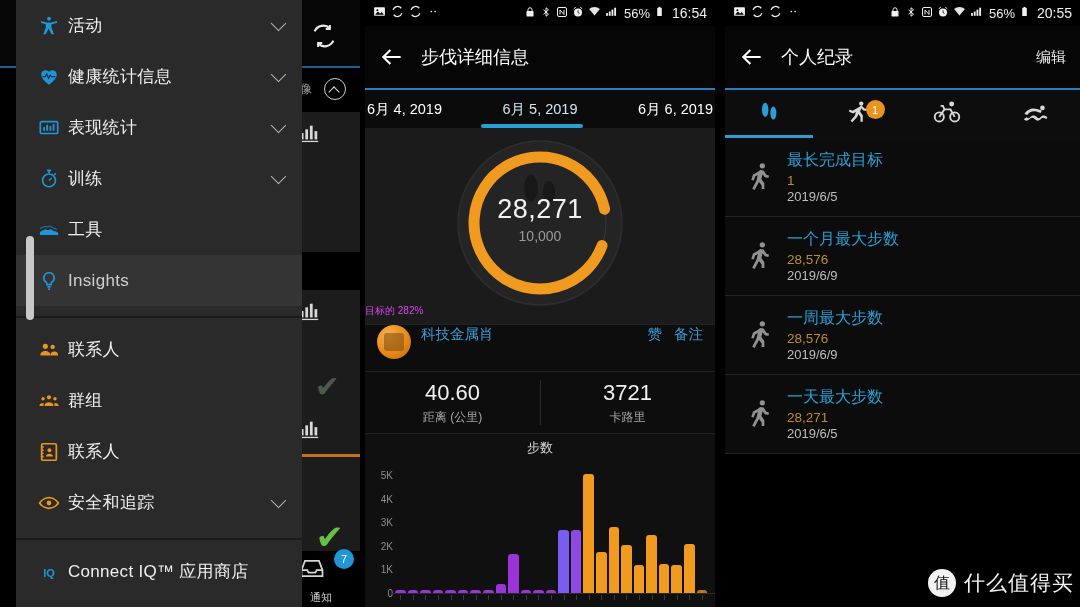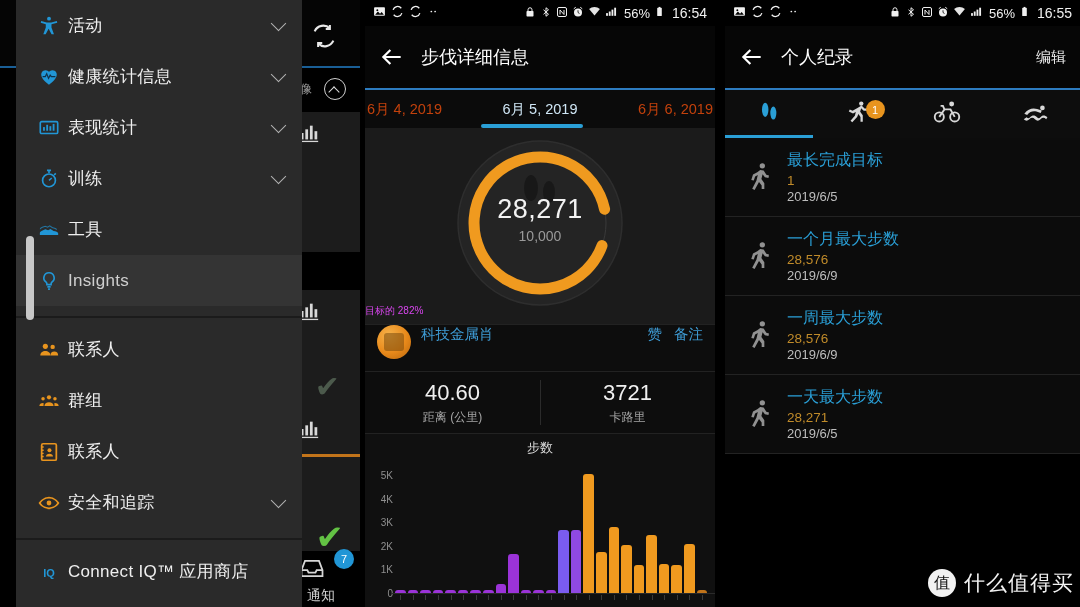--- a/index.html
+++ b/index.html
@@ -31,21 +31,21 @@
   .bg-card .cicon { position:absolute; left:16px; top:10px; color:#d8d8d8; }
   .bg-card.c1 { top:112px; height:140px; }
   .bg-card.c2 { top:290px; height:118px; }
   .bg-card.c3 { top:408px; height:150px; }
   .bg-orange-rule { position:absolute; right:0; width:78px; height:3px; background:#c2741a; top:454px; }
   .bg-check { position:absolute; color:#4c5a4c; font-size:30px; line-height:1; }
   .bg-check.k1 { right:20px; top:372px; }
   .bg-check.k2 { right:16px; top:520px; color:#63c244; font-size:34px; }
   .bg-bottomnav { position:absolute; right:0; bottom:0; width:78px; height:56px; background:#000; }
   .bg-bottomnav .nv-ico { position:absolute; left:16px; top:4px; color:#d6d6d6; }
-  .bg-bottomnav .nv-lbl { position:absolute; left:0; right:0; bottom:2px; text-align:center; color:#cfcfcf; font-size:14px;margin-top:32px; }
+  .bg-bottomnav .nv-lbl { position:absolute; left:0; right:0; bottom:2px; text-align:center; color:#cfcfcf; font-size:11px;margin-top:32px; }
   .bg-badge { position:absolute; right:6px; top:-2px; width:20px; height:20px; border-radius:50%;
     background:#2196d6; color:#fff; font-size:11px; display:flex; align-items:center; justify-content:center; }
 
   
   .drawer { position:absolute; left:16px; top:0; width:286px; height:607px; background:#2a2a2a; }
   .drawer-scroll-track { position:absolute; left:10px; top:236px; width:8px; height:84px; background:#c8c8c8; border-radius:4px; }
   .dgroup { padding:0; }
   .ditem { height:51px; display:flex; align-items:center; padding:0 16px 0 14px; cursor:default; }
   .ditem.sel { background:#343434; }
   .ditem .dico { width:38px; flex:0 0 38px; display:flex; align-items:center; justify-content:center; color:#2196d6; }
@@ -66,21 +66,21 @@
   .sb-right .pct { font-size:13px; margin-left:2px; }
   .sb-right .clk { font-size:14px; margin-left:3px; }
 
   
   .appbar { height:62px; display:flex; align-items:center; padding:0 14px; background:#060606; }
   .appbar .back { width:34px; color:#fff; display:flex; align-items:center; }
   .appbar .title { color:#fff; font-size:18px; margin-left:8px; flex:1; }
   .appbar .action { color:#eaeaea; font-size:15px; }
   .rule-blue { height:2px; background:#2d7cc0; }
   .datestrip { height:38px; display:flex; align-items:center; position:relative; background:#0b0b0b; }
-  .datestrip .d { flex:1; text-align:center; font-size:14.5px; color:#c2410c; }
+  .datestrip .d { flex:1; text-align:center; font-size:14.5px; color:#ffffff; }
   .datestrip .d.cur { color:#cfe6f5; }
   .datestrip .d.left { text-align:left; padding-left:2px; }
   .datestrip .d.right { text-align:right; padding-right:2px; }
   .date-underline { position:absolute; bottom:0; left:116px; width:102px; height:4px; background:#2a9fd6; border-radius:2px; }
 
   .gaugewrap { height:196px; background:#1b1b1b; position:relative; }
   .gauge { position:absolute; left:50%; top:10px; transform:translateX(-50%); width:170px; height:170px; }
   .gauge-center { position:absolute; left:0; right:0; top:56px; text-align:center; }
   .gauge-big { color:#f2f2f2; font-size:27px; letter-spacing:.5px; }
   .gauge-small { color:#9a9a9a; font-size:14px; margin-top:3px; }
@@ -617,21 +617,21 @@
               <rect x="17" y="5" width="3.4" height="15"></rect>
             </svg>
         </span>
         <span class="pct">56%</span>
         <span>
           <svg viewBox="0 0 24 24" width="11" height="11">
               <rect x="7" y="4" width="10" height="18" rx="1.5" fill="#f0f0f0"></rect>
               <rect x="10" y="2" width="4" height="2.4" fill="#f0f0f0"></rect>
             </svg>
         </span>
-        <span class="clk">16:55</span>
+        <span class="clk">20:55</span>
       </span>
     </div>
 
     <div class="appbar">
       <span class="back">
         <svg viewBox="0 0 24 24" width="26" height="26" fill="none" stroke="#fff" stroke-width="2">
             <path d="M20 12H4M10.5 5.5L4 12l6.5 6.5"></path>
           </svg>
       </span>
       <span class="title">个人纪录</span>

